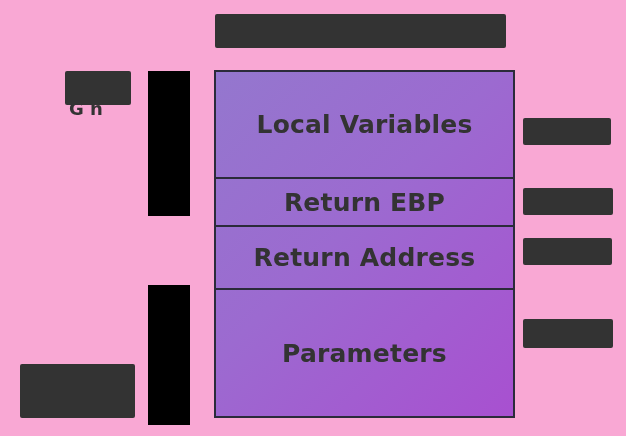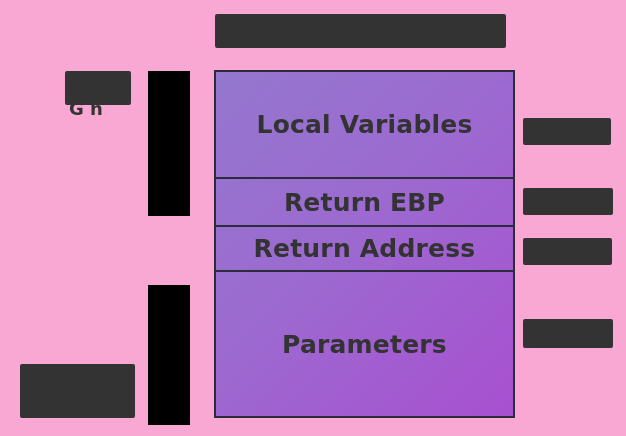--- a/index.html
+++ b/index.html
@@ -129,21 +129,21 @@
   }
   .stack-row-label {
     font-size: 25px;
     font-weight: 700;
     color: #333333;
     letter-spacing: 0.2px;
     white-space: nowrap;
   }
   #stack-row-0 { height: 107px; }
   #stack-row-1 { height: 48px; }
-  #stack-row-2 { height: 45px; }
+  #stack-row-2 { height: 63px; }
   #stack-row-3 { flex: 1 1 auto; }
 
   
   .right-redaction {
     position: absolute;
     background: #333333;
     border-radius: 2px;
   }
   #right-redaction-0 { left: 523px; top: 118px; width: 88px; height: 27px; }
   #right-redaction-1 { left: 523px; top: 188px; width: 90px; height: 27px; }

